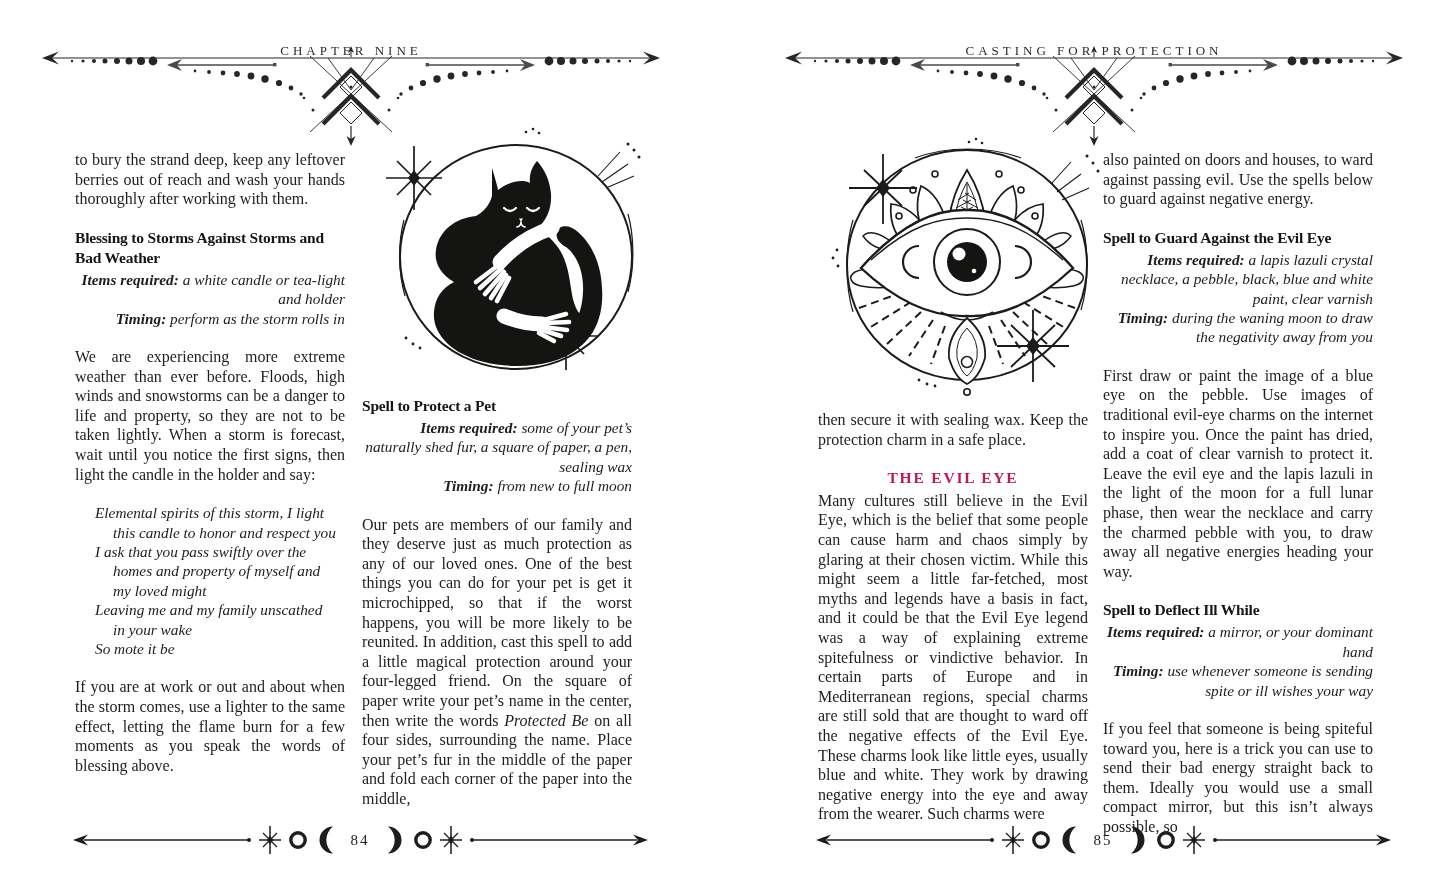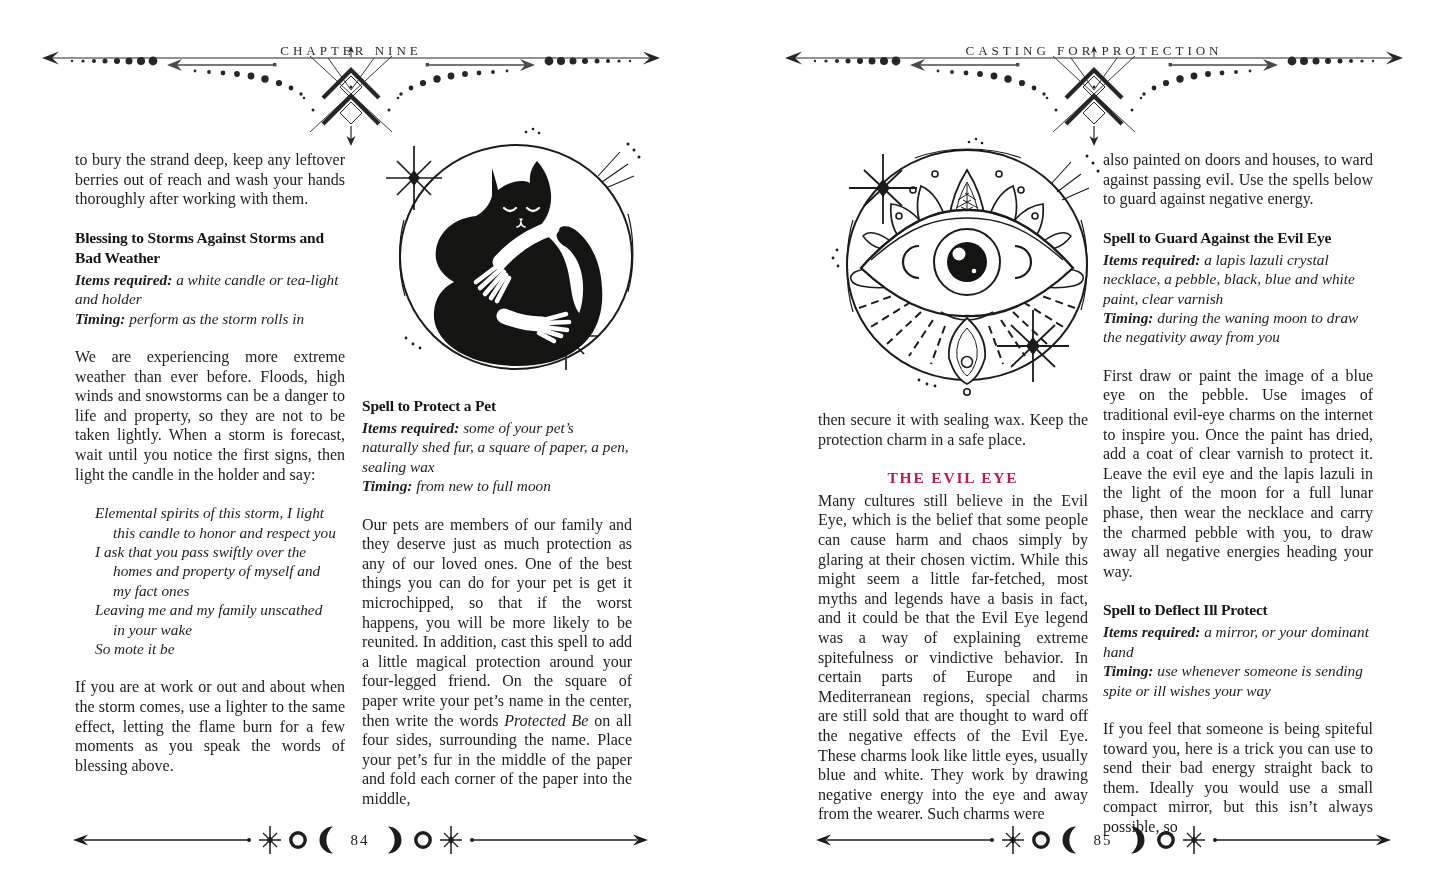--- a/index.html
+++ b/index.html
@@ -14,21 +14,21 @@
     position:absolute;top:43px;left:0;right:0;text-align:center;
     font-size:13px;letter-spacing:4px;color:#2b2b29;white-space:nowrap;
   }
   .divider{position:absolute;top:46px;left:0;}
   .col{position:absolute;width:270px;text-align:justify;font-size:16px;line-height:19.6px;}
   .col p{margin:0 0 19px 0;}
   .spell-title{
     font-weight:bold;font-size:15.5px;line-height:20px;letter-spacing:-0.2px;
     text-align:left;margin:0 0 2px 0;color:#151513;
   }
-  .meta{font-style:italic;font-size:15.3px;line-height:19.4px;text-align:left;margin:0;}
+  .meta{font-style:italic;font-size:15.3px;line-height:19.4px;text-align:right;margin:0;}
   .meta b{font-weight:bold;}
   .meta-block{margin-bottom:19px;}
   .verse{font-style:italic;font-size:15.3px;line-height:19.4px;text-align:left;margin:0 0 19px 20px;}
   .verse div{margin:0;}
   .verse .ind{margin-left:18px;}
   .center-head{
     font-weight:bold;text-align:center;font-size:15.5px;letter-spacing:1.8px;
     margin:0 0 3px 0;color:#be185d;
   }
   .illo{position:absolute;}
@@ -229,21 +229,21 @@
     <div class="meta-block">
       <div class="meta"><b>Items required:</b> <span>a white candle or tea-light and holder</span></div>
       <div class="meta"><b>Timing:</b> <span>perform as the storm rolls in</span></div>
     </div>
     <p>We are experiencing more extreme weather than ever before. Floods, high winds and snowstorms can be a danger to life and property, so they are not to be taken lightly. When a storm is forecast, wait until you notice the first signs, then light the candle in the holder and say:</p>
     <div class="verse">
       <div>Elemental spirits of this storm, I light</div>
       <div class="ind">this candle to honor and respect you</div>
       <div>I ask that you pass swiftly over the</div>
       <div class="ind">homes and property of myself and</div>
-      <div class="ind">my fact ones</div>
+      <div class="ind">my loved might</div>
       <div>Leaving me and my family unscathed</div>
       <div class="ind">in your wake</div>
       <div>So mote it be</div>
     </div>
     <p>If you are at work or out and about when the storm comes, use a lighter to the same effect, letting the flame burn for a few moments as you speak the words of blessing above.</p>
   </div>
 
   <div class="col" style="left:322px;top:396px;">
     <h3 class="spell-title">Spell to Protect a Pet</h3>
     <div class="meta-block">
@@ -396,21 +396,21 @@
   </div>
 
   <div class="col" style="left:320px;top:150px;">
     <p>also painted on doors and houses, to ward against passing evil. Use the spells below to guard against negative energy.</p>
     <h3 class="spell-title">Spell to Guard Against the Evil Eye</h3>
     <div class="meta-block">
       <div class="meta"><b>Items required:</b> <span>a lapis lazuli crystal necklace, a pebble, black, blue and white paint, clear varnish</span></div>
       <div class="meta"><b>Timing:</b> <span>during the waning moon to draw the negativity away from you</span></div>
     </div>
     <p>First draw or paint the image of a blue eye on the pebble. Use images of traditional evil-eye charms on the internet to inspire you. Once the paint has dried, add a coat of clear varnish to protect it. Leave the evil eye and the lapis lazuli in the light of the moon for a full lunar phase, then wear the necklace and carry the charmed pebble with you, to draw away all negative energies heading your way.</p>
-    <h3 class="spell-title">Spell to Deflect Ill Protect</h3>
+    <h3 class="spell-title">Spell to Deflect Ill While</h3>
     <div class="meta-block">
       <div class="meta"><b>Items required:</b> <span>a mirror, or your dominant hand</span></div>
       <div class="meta"><b>Timing:</b> <span>use whenever someone is sending spite or ill wishes your way</span></div>
     </div>
     <p>If you feel that someone is being spiteful toward you, here is a trick you can use to send their bad energy straight back to them. Ideally you would use a small compact mirror, but this isn’t always possible, so</p>
   </div>
 
   <div class="footer">
     <svg width="180" height="14" viewBox="0 0 180 14">
         <use href="#footer-line-left"></use>

